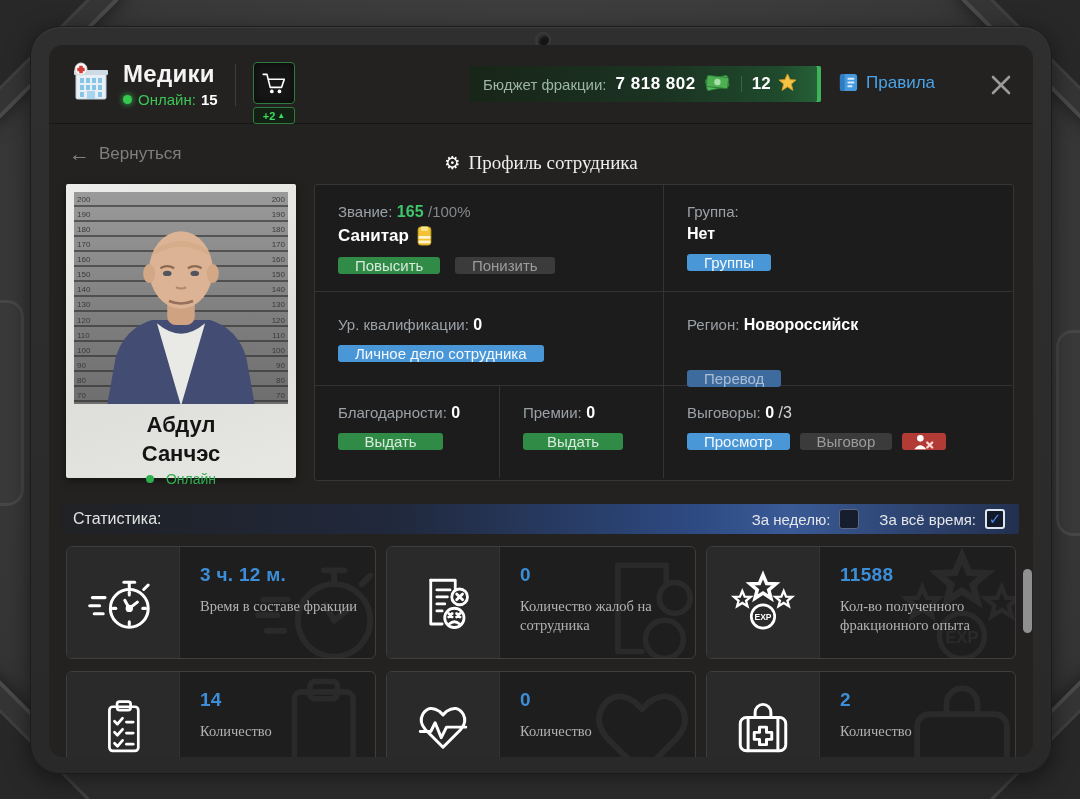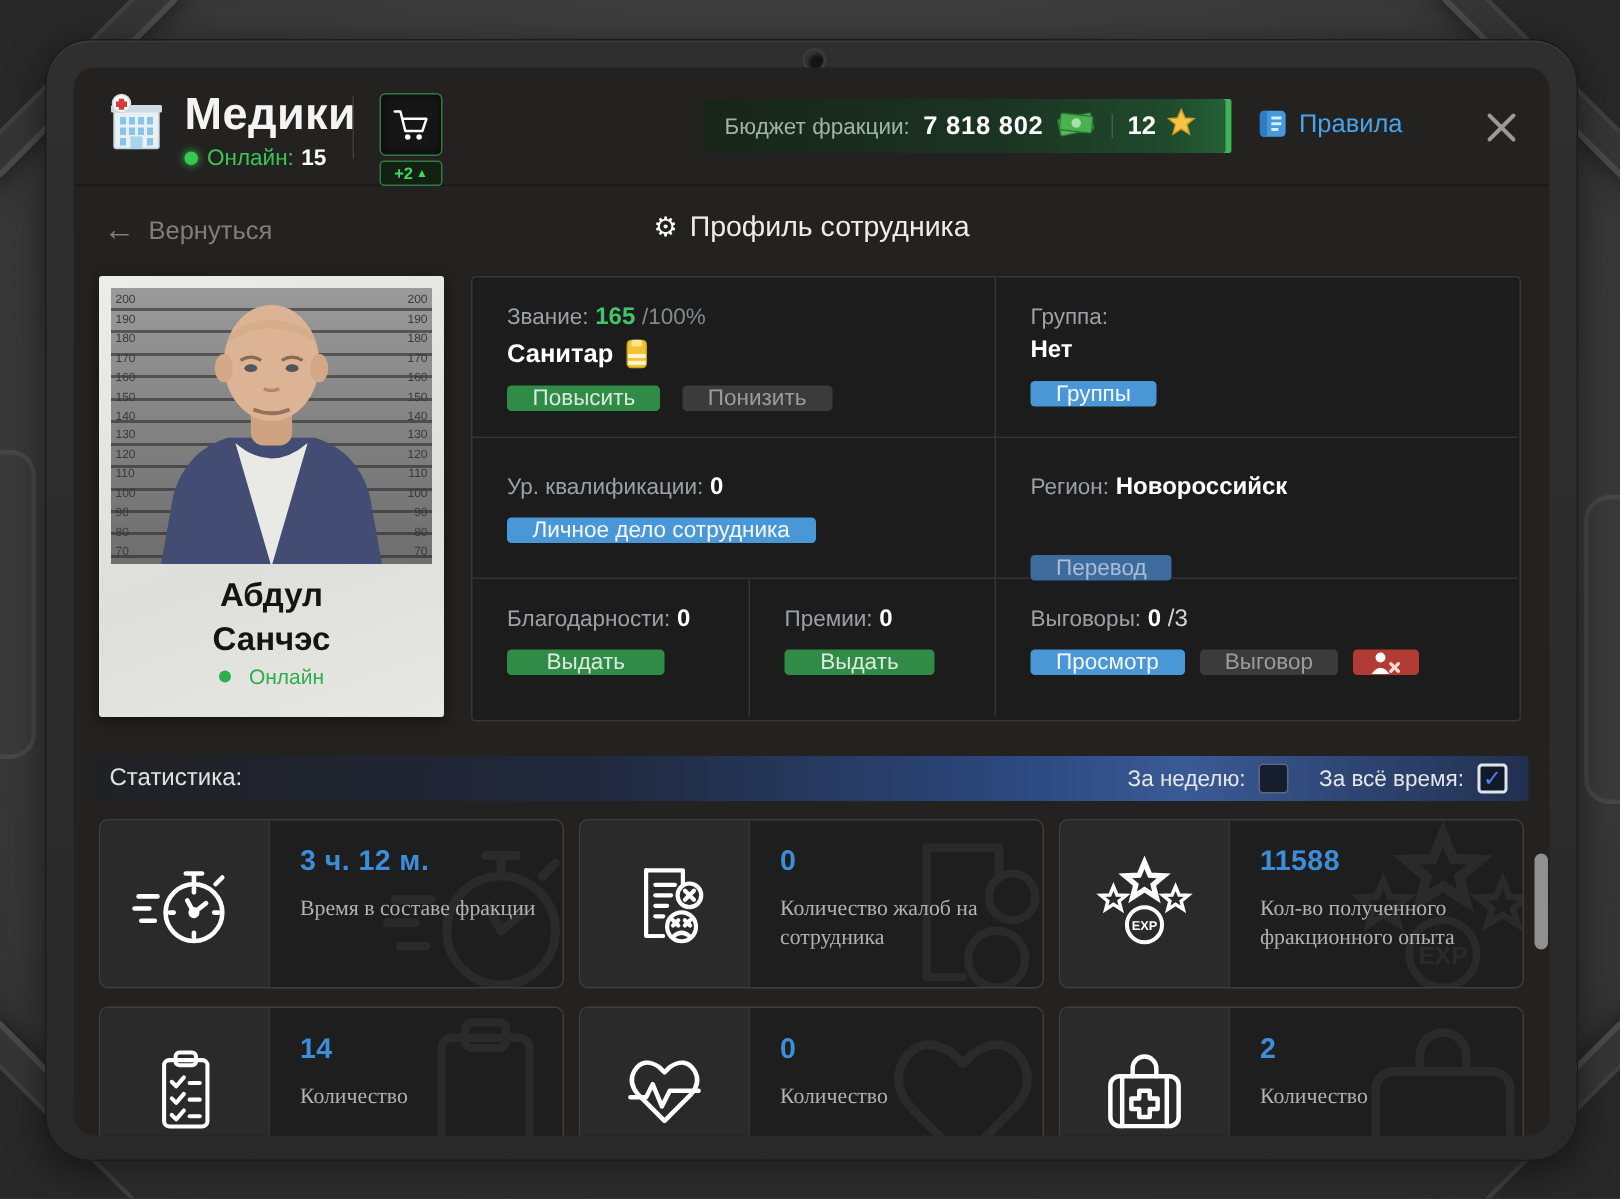--- a/index.html
+++ b/index.html
@@ -20,21 +20,21 @@
     background:linear-gradient(#2f2f2f,#292929);border:1px solid #1b1b1b;
     box-shadow:inset 0 1px 0 rgba(255,255,255,.07),0 6px 24px rgba(0,0,0,.5);}
   .camera{position:absolute;left:50%;top:5px;width:12px;height:12px;margin-left:-6px;border-radius:50%;
     background:#141414;border:2px solid #3a3a3a;box-shadow:inset 2px 2px 3px rgba(255,255,255,.15);}
   .screen{position:absolute;left:18px;top:18px;width:984px;height:712px;border-radius:14px;background:#232221;overflow:hidden;}
 
   
   .header{position:absolute;left:0;top:0;width:100%;height:78px;border-bottom:1px solid rgba(0,0,0,.35);}
   .hospital{position:absolute;left:20px;top:16px;}
   .faction{position:absolute;left:74px;top:15px;}
-  .faction-name{font-size:30px;font-weight:bold;color:#f4f4f4;letter-spacing:.3px;}
+  .faction-name{font-size:24px;font-weight:bold;color:#f4f4f4;letter-spacing:.3px;}
   .online-row{display:flex;align-items:center;margin-top:3px;font-size:15px;}
   .dot{width:9px;height:9px;border-radius:50%;background:#35c94f;box-shadow:0 0 6px #35c94f;margin-right:6px;}
   .online-lbl{color:#3bc554;margin-right:5px;}
   .online-cnt{color:#fff;font-weight:bold;}
   .hdr-div{position:absolute;left:186px;top:19px;width:1px;height:42px;background:#3d3d3d;}
   .cart-wrap{position:absolute;left:204px;top:17px;width:42px;}
   .cart-box{width:40px;height:40px;border:1px solid #2f7a3c;border-radius:4px;background:#161616;display:flex;align-items:center;justify-content:center;box-shadow:inset 0 0 8px rgba(0,0,0,.6);}
   .cart-badge{margin-top:3px;width:40px;height:15px;border:1px solid #2f7a3c;border-radius:3px;background:#132115;display:flex;align-items:center;justify-content:center;gap:2px;font-size:11px;font-weight:bold;color:#3ddb5d;}
   .cart-badge .arr{font-size:8px;color:#3ddb5d;}
   .budget{position:absolute;left:420px;top:21px;width:352px;height:36px;border-radius:2px;display:flex;align-items:center;padding:0 14px;box-sizing:border-box;
@@ -45,26 +45,26 @@
   .stars-val{color:#fff;font-size:17px;font-weight:bold;}
   .mny{margin-left:7px;}
   .str{margin-left:7px;}
   .rules{position:absolute;left:789px;top:27px;display:flex;align-items:center;gap:7px;cursor:pointer;}
   .rules-lbl{color:#4aa3e8;font-size:17px;}
   .close{position:absolute;left:938px;top:26px;width:28px;height:28px;display:flex;align-items:center;justify-content:center;cursor:pointer;}
 
   
   .back{position:absolute;left:20px;top:98px;display:flex;align-items:center;gap:9px;color:#7f7f7f;font-size:17px;cursor:pointer;}
   .back-arrow{font-size:21px;line-height:1;color:#7f7f7f;}
-  .page-title{position:absolute;left:0;right:0;top:96px;text-align:center;color:#ededed;font-size:19px;}
+  .page-title{position:absolute;left:0;right:0;top:107px;text-align:center;color:#ededed;font-size:19px;font-family:Liberation Serif, serif;}
   .page-title .gear{color:#fff;font-size:18px;margin-right:8px;}
 
   
   .photo-card{position:absolute;left:17px;top:139px;width:230px;height:294px;background:linear-gradient(160deg,#ececea,#dededa 60%,#e7e7e4);border-radius:2px;padding:8px;box-sizing:border-box;box-shadow:0 2px 8px rgba(0,0,0,.5);}
-  .photo{position:relative;height:184px;overflow:hidden;background:
+  .photo{position:relative;height:212px;overflow:hidden;background:
     repeating-linear-gradient(180deg,rgba(30,30,30,.0) 0 13px,rgba(35,35,35,.55) 13px 15px),
     linear-gradient(180deg,#9a9a9a,#7e7e7e 60%,#6e6e6e);}
   .scale-col{position:absolute;top:4px;bottom:4px;display:flex;flex-direction:column;justify-content:space-between;font-size:8px;color:#3a3a3a;line-height:1;}
   .scale-col.left{left:3px;}
   .scale-col.right{right:3px;text-align:right;}
   .person{position:absolute;left:50%;bottom:-2px;transform:translateX(-50%);}
   .photo-name{margin-top:7px;text-align:center;font-size:22px;font-weight:bold;color:#141414;line-height:1.3;}
   .photo-online{display:flex;align-items:center;justify-content:center;margin-top:3px;font-size:14px;color:#2fae4e;gap:6px;}
   .photo-online .dot{width:8px;height:8px;box-shadow:none;background:#2fae4e;}
 

